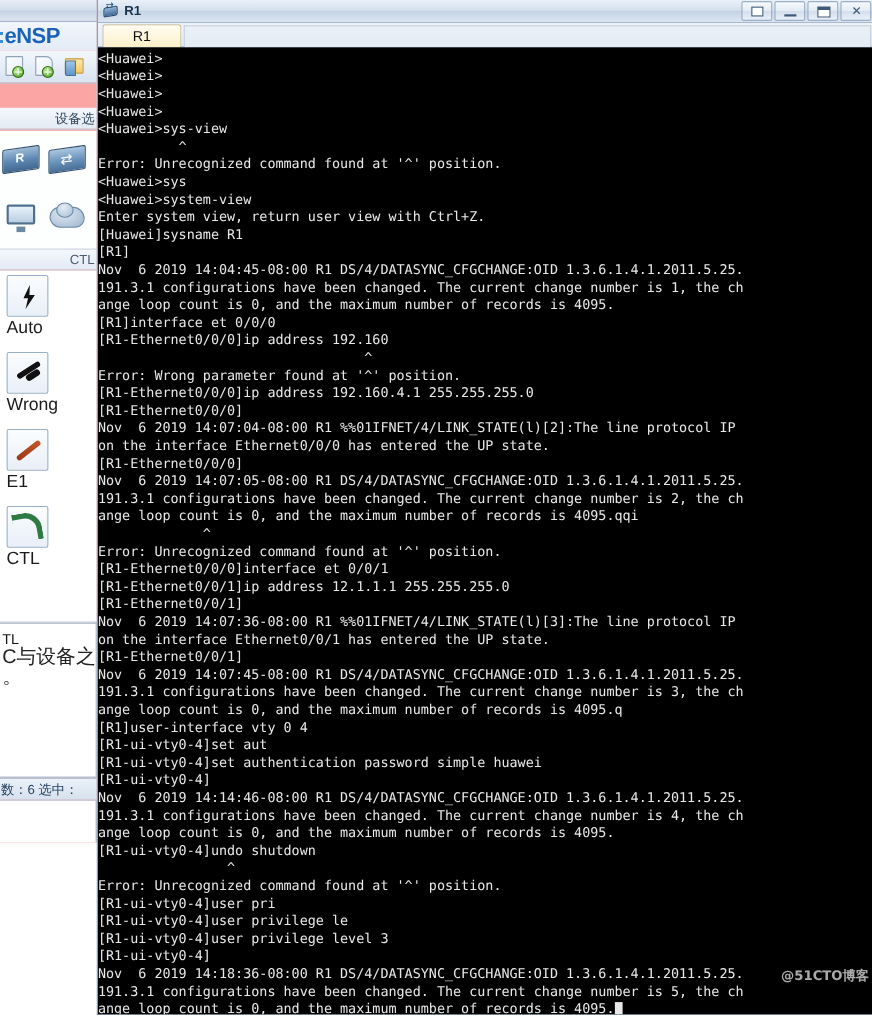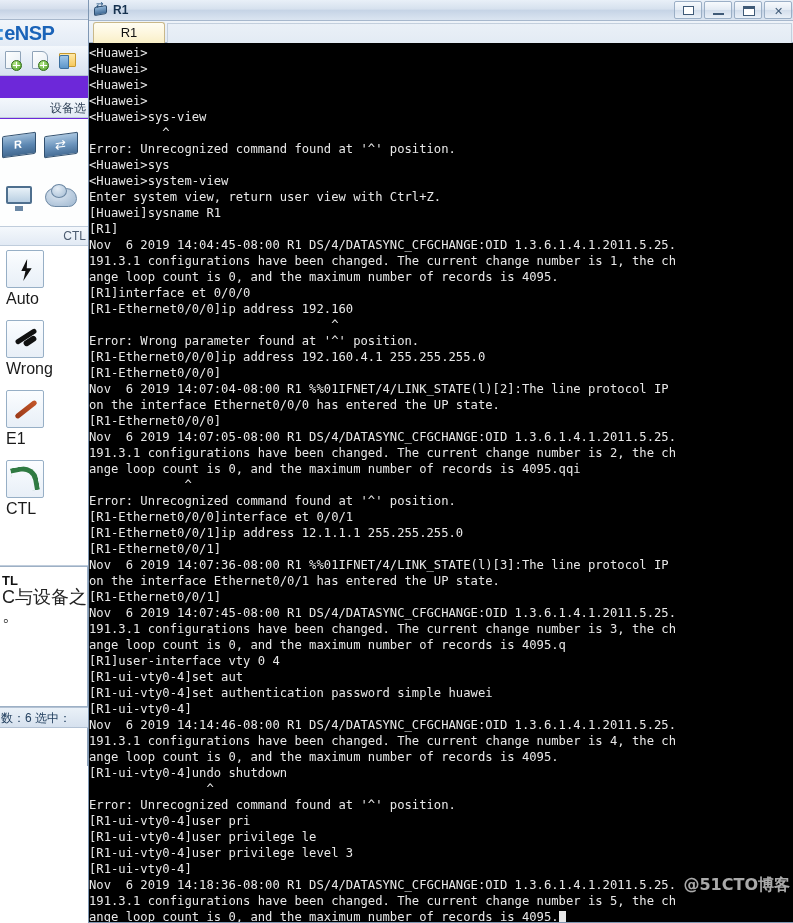--- a/index.html
+++ b/index.html
@@ -15,21 +15,21 @@
     width: 793px;
     height: 923px;
     overflow: hidden;
   }
 
   
   #ensp-app {
     position: absolute;
     left: 0; top: 0;
     width: 88px; height: 766px;
-    background: #6d28d9;
+    background: #fca5a5;
     overflow: hidden;
   }
   
   .ensp-titlebar {
     position: absolute; left: 0; top: 0;
     width: 88px; height: 20px;
     background: linear-gradient(to bottom, #e8eef7 0%, #d3ddeb 48%, #c5d2e4 52%, #dde6f2 100%);
     border-bottom: 1px solid #a8b8cc;
   }
   .ensp-logo {
@@ -255,21 +255,21 @@
   .ensp-desc {
     position: absolute; left: 0; top: 566px;
     width: 88px; height: 141px;
     background: #ffffff;
     border: 1px solid #9db0c5;
     border-left: none;
     overflow: hidden;
     padding: 6px 2px 2px 2px;
   }
   .ensp-desc .d-title {
-    font-size: 13px; font-weight: bold; color: #111;
+    font-size: 13px; font-weight: normal; color: #111;
     white-space: nowrap;
   }
   .ensp-desc .d-body {
     font-size: 18px; color: #222; line-height: 18px;
     white-space: nowrap;
   }
   .ensp-statusbar {
     position: absolute; left: 0; top: 707px;
     width: 88px; height: 21px;
     background: linear-gradient(to bottom,#eaf1f8,#d6e1ee);
@@ -410,21 +410,21 @@
   .cli-terminal .line { height: 16px; }
   .cursor {
     display: inline-block;
     width: 7px; height: 12px;
     background: #e8e8e8;
     vertical-align: -2px;
   }
   .watermark {
     position: absolute;
     right: 4px; bottom: 26px;
-    font-size: 16px;
+    font-size: 12px;
     font-weight: bold;
     color: rgba(235,235,235,0.72);
     font-family: "DejaVu Sans", sans-serif;
     pointer-events: none;
     letter-spacing: 0px;
   }
 </style>
 </head>
 <body>
 

